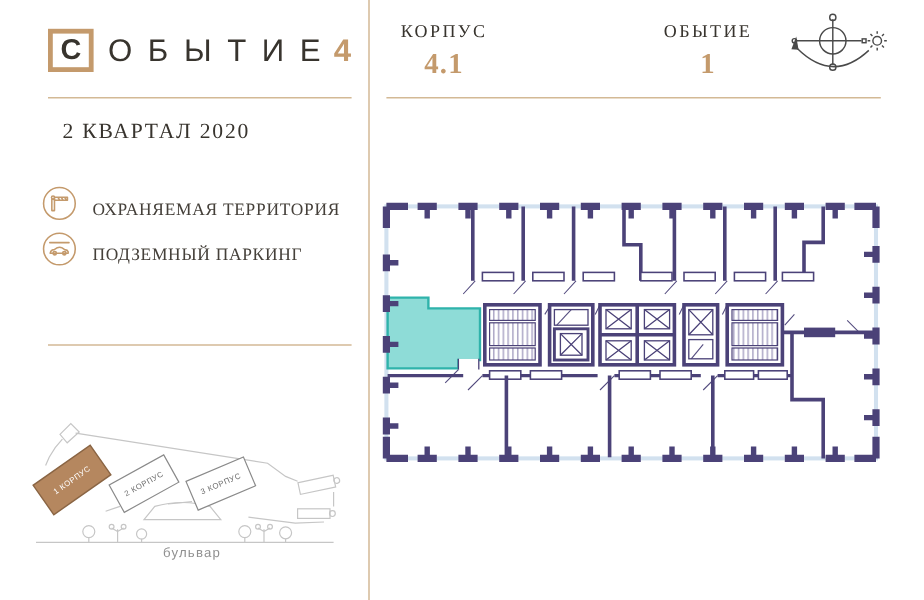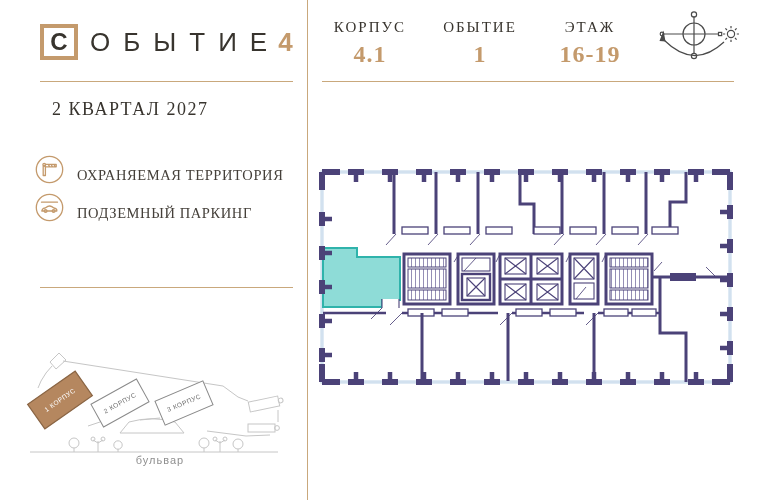--- a/index.html
+++ b/index.html
@@ -64,21 +64,21 @@
 <div class="vdivider"></div>
 
 <div class="abs logo">
   <div class="logo-box">С</div>
   <div class="logo-rest">ОБЫТИЕ</div>
   <div class="logo-num">4</div>
 </div>
 
 <div class="hdiv" style="left:40px;top:81px;width:253px;"></div>
 
-<div class="abs date">2 КВАРТАЛ 2027</div>
+<div class="abs date">2 КВАРТАЛ 2020</div>
 
 <div class="abs features">
   <div class="feature-row">
     <svg class="feature-icon" viewBox="0 0 29 29">
       <circle class="gold" cx="14.5" cy="14.5" r="13.2"></circle>
       <circle class="gold" cx="9.2" cy="9.6" r="1.3"></circle>
       <path class="gold" d="M8.2,11 v9.5 h2.2 v-9.5 z"></path>
       <path class="gold" d="M10.4,9.4 h10.8 v2.4 h-10.8 z M13.2,9.4 l1.6,2.4 M16,9.4 l1.6,2.4 M18.8,9.4 l1.6,2.4"></path>
     </svg>
     <div class="feature-label">ОХРАНЯЕМАЯ ТЕРРИТОРИЯ</div>
@@ -150,24 +150,20 @@
 
 <div class="abs stats">
   <div class="stat">
     <div class="stat-label">КОРПУС</div>
     <div class="stat-value">4.1</div>
   </div>
   <div class="stat">
     <div class="stat-label">ОБЫТИЕ</div>
     <div class="stat-value">1</div>
   </div>
-  <div class="stat">
-    <div class="stat-label">ЭТАЖ</div>
-    <div class="stat-value">16-19</div>
-  </div>
 </div>
 
 <svg class="abs" style="left:650px;top:6px;" width="96" height="72" viewBox="0 0 96 72">
   <circle class="cmp" cx="44" cy="28" r="11"></circle>
   <path class="cmp" d="M44,10 V48 M14,28 H68"></path>
   <circle class="cmp" cx="44" cy="8.5" r="2.6"></circle>
   <circle class="cmp" cx="44" cy="50" r="2.6"></circle>
   <circle class="cmp" cx="12" cy="28" r="1.8"></circle>
   <rect class="cmp" x="68.5" y="26.4" width="3.2" height="3.2"></rect>
   <circle class="cmp" cx="81" cy="28" r="3.6"></circle>

